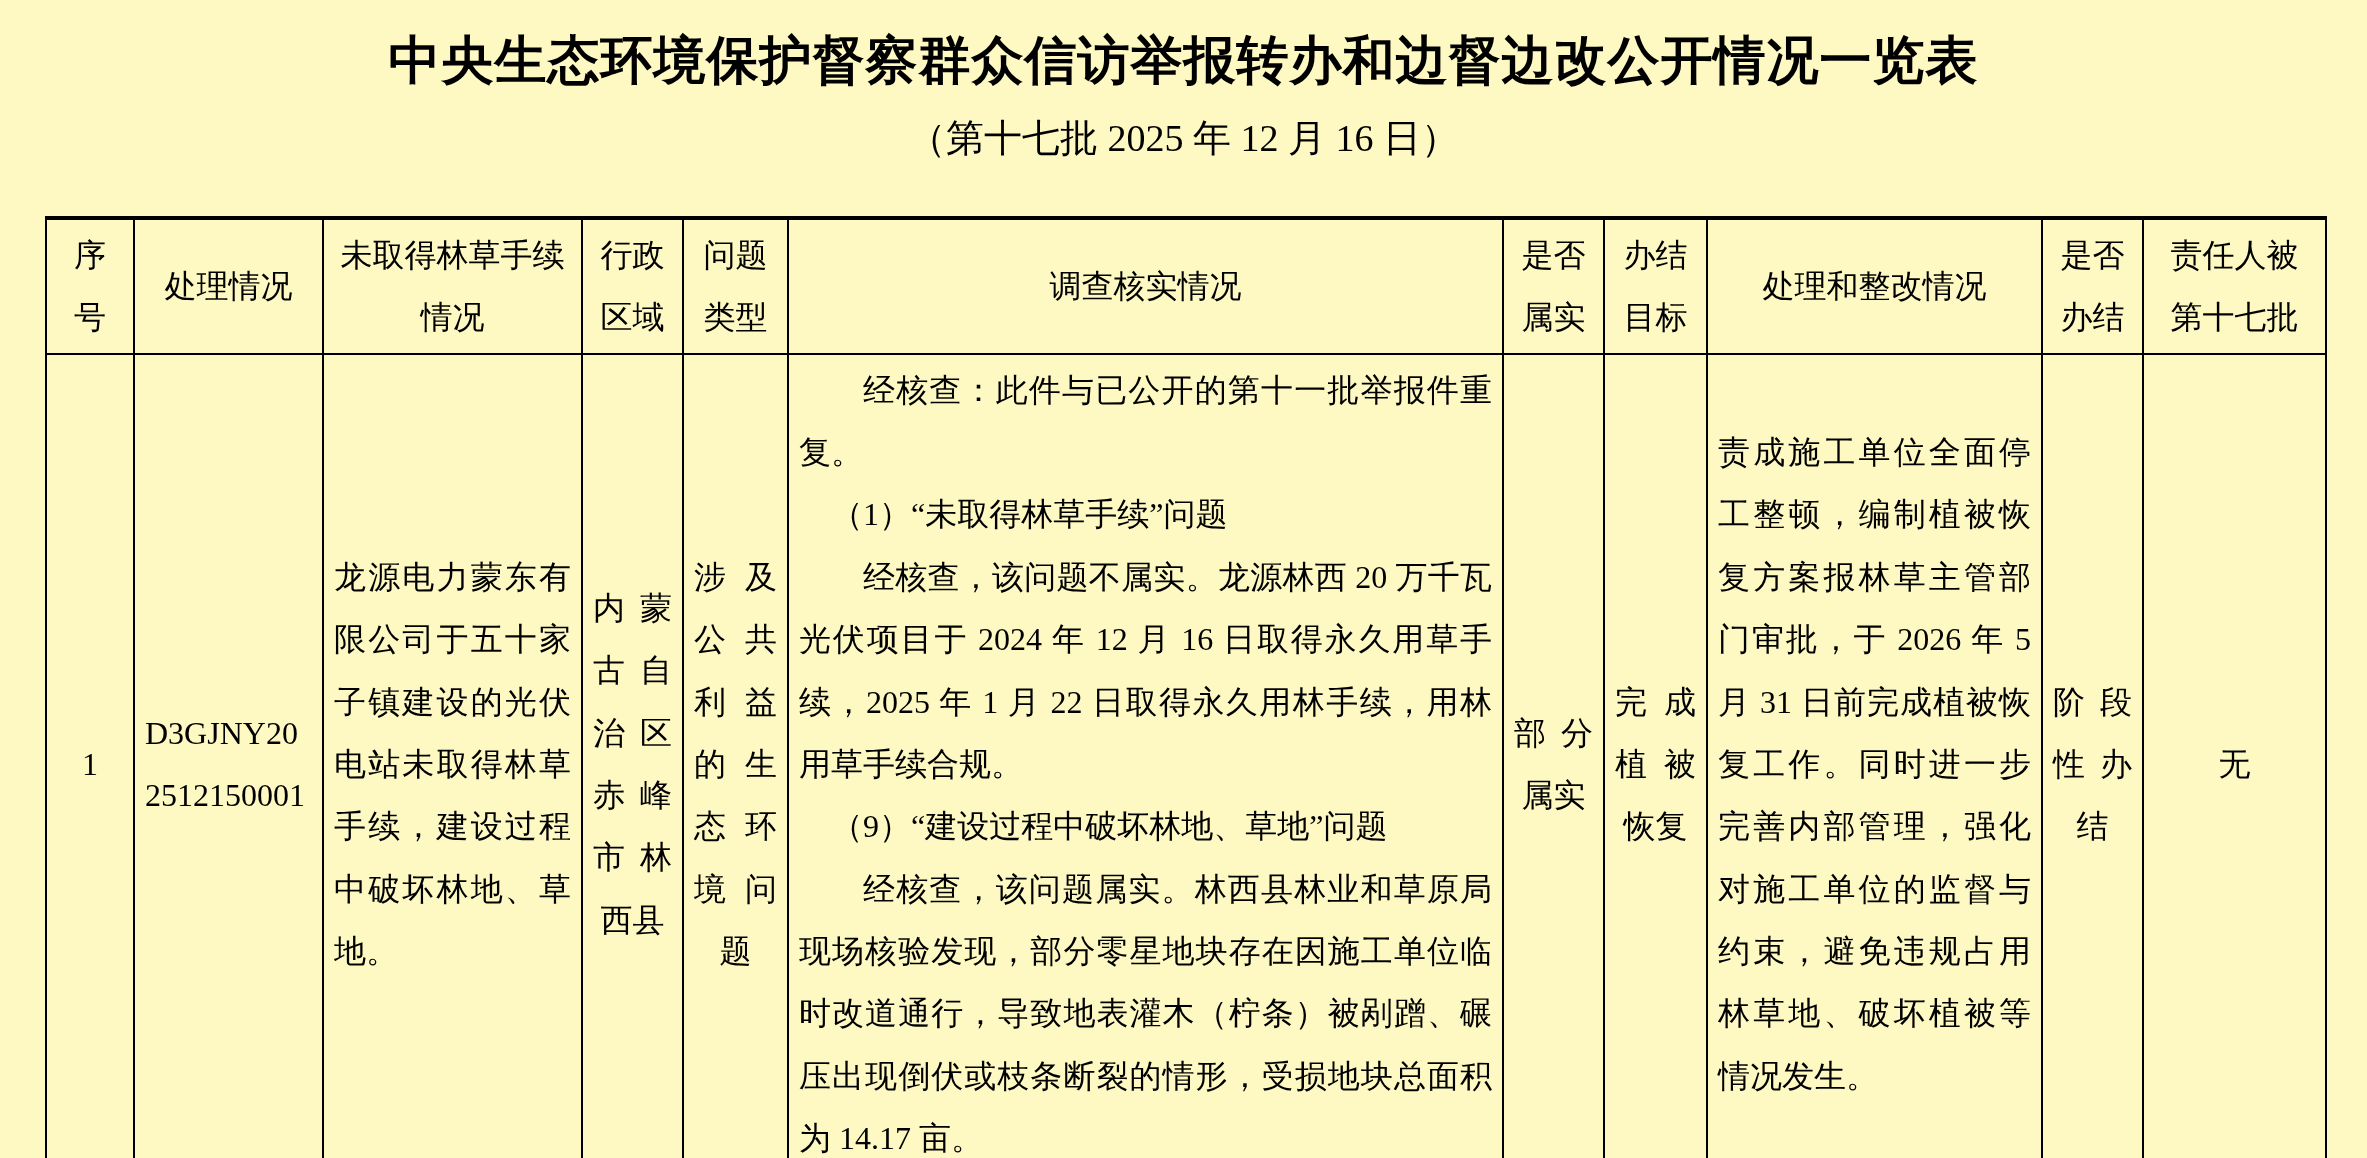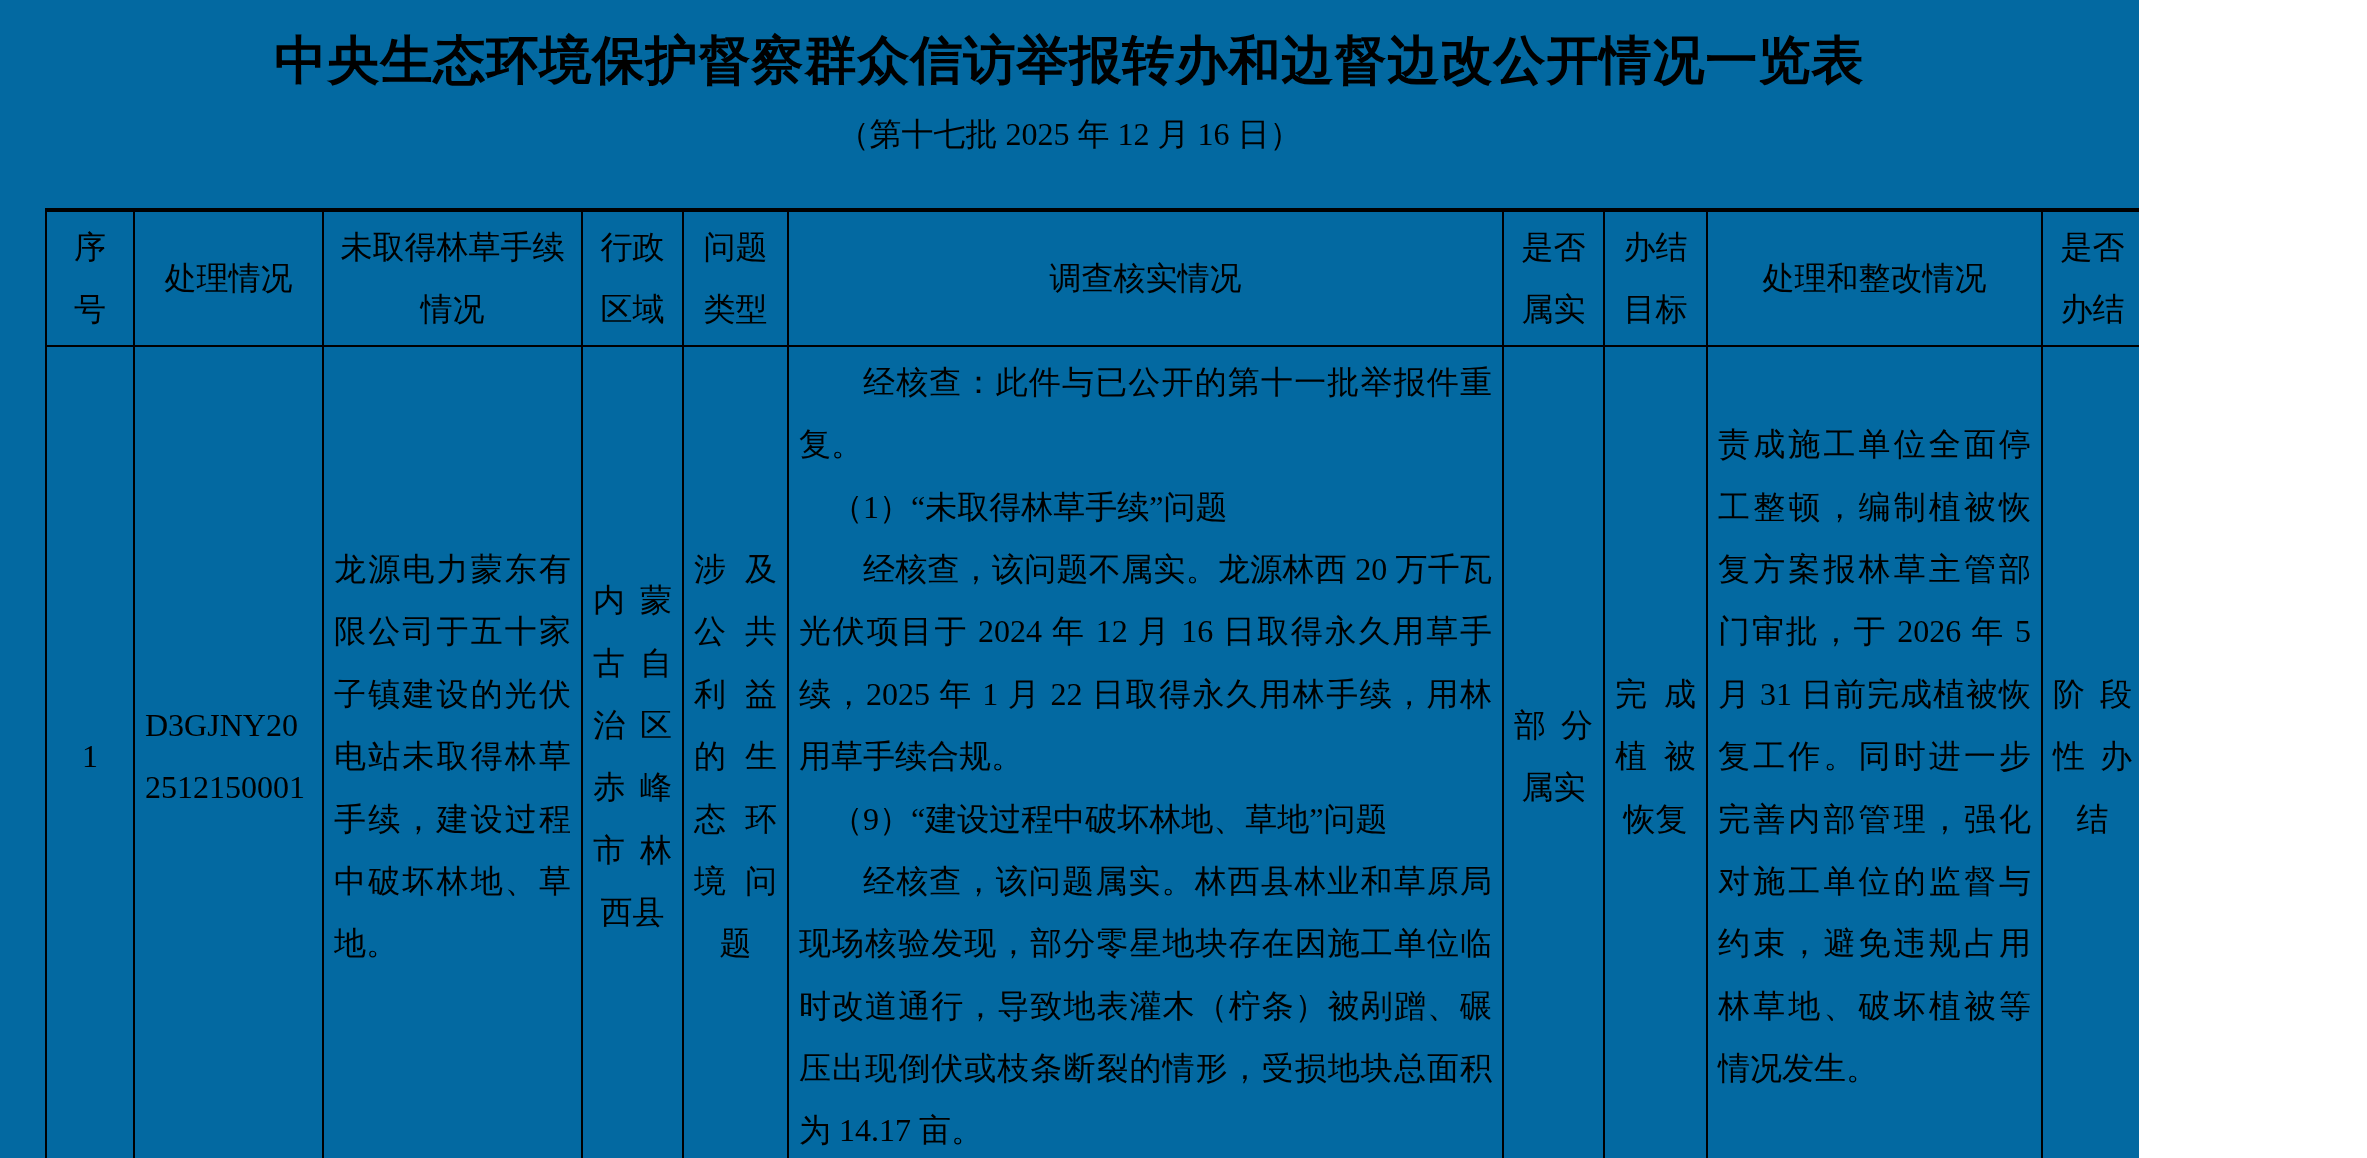--- a/index.html
+++ b/index.html
@@ -2,40 +2,40 @@
 <html><head>
 <meta charset="utf-8">
 <style>
   html, body {
     margin: 0;
     padding: 0;
     background: #ffffff;
   }
   .page {
     position: relative;
-    width: 2139px;
+    width: 2367px;
     height: 1158px;
-    background: #0369a1;
+    background: #fef9c3;
     color: #000000;
     font-family: "Liberation Serif", "DejaVu Serif", serif;
     overflow: hidden;
     box-sizing: border-box;
   }
   .doc-title {
     margin: 30px 40px 0 40px;
     text-align: center;
     font-size: 52px;
     font-weight: bold;
     line-height: 1.2;
     letter-spacing: 1px;
   }
   .doc-subtitle {
     margin-top: 22px;
     text-align: center;
-    font-size: 32px;
+    font-size: 38px;
     line-height: 1.3;
   }
   table.grid {
     margin-left: 45px;
     margin-top: 52px;
     border-collapse: collapse;
     table-layout: fixed;
     width: 2280px;
     border: 2px solid #000;
     border-top: 4px solid #000;

